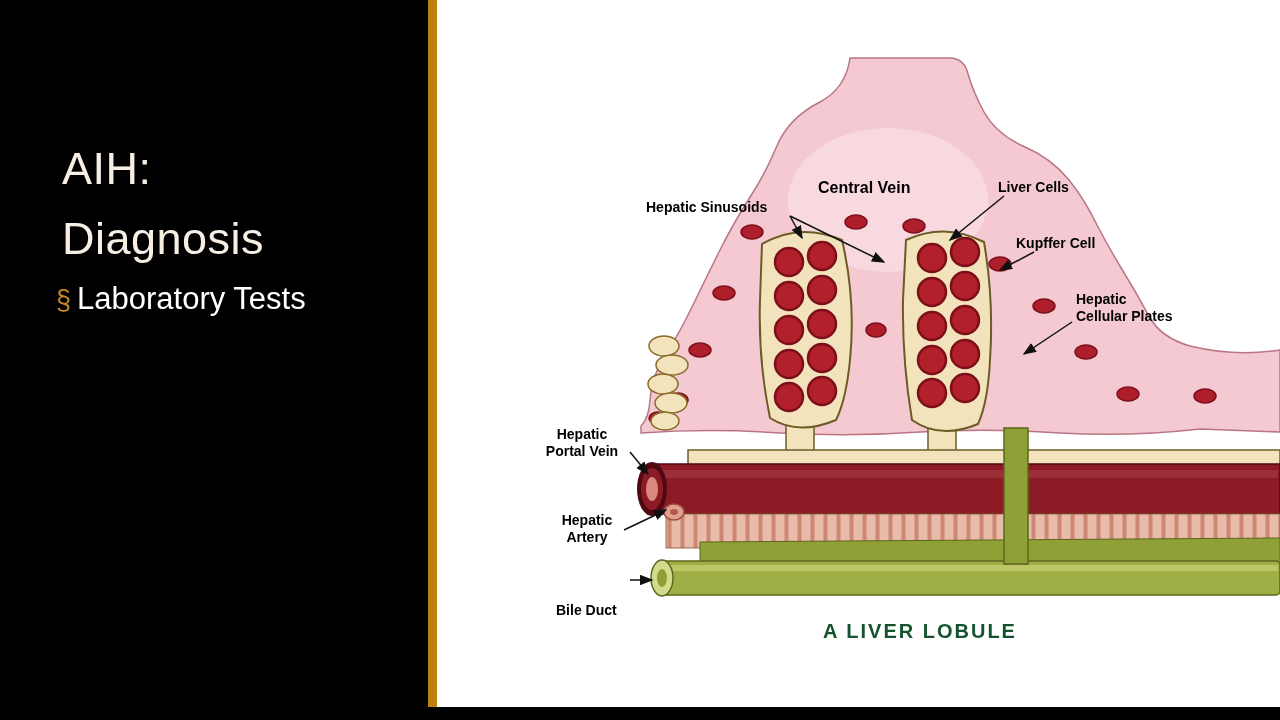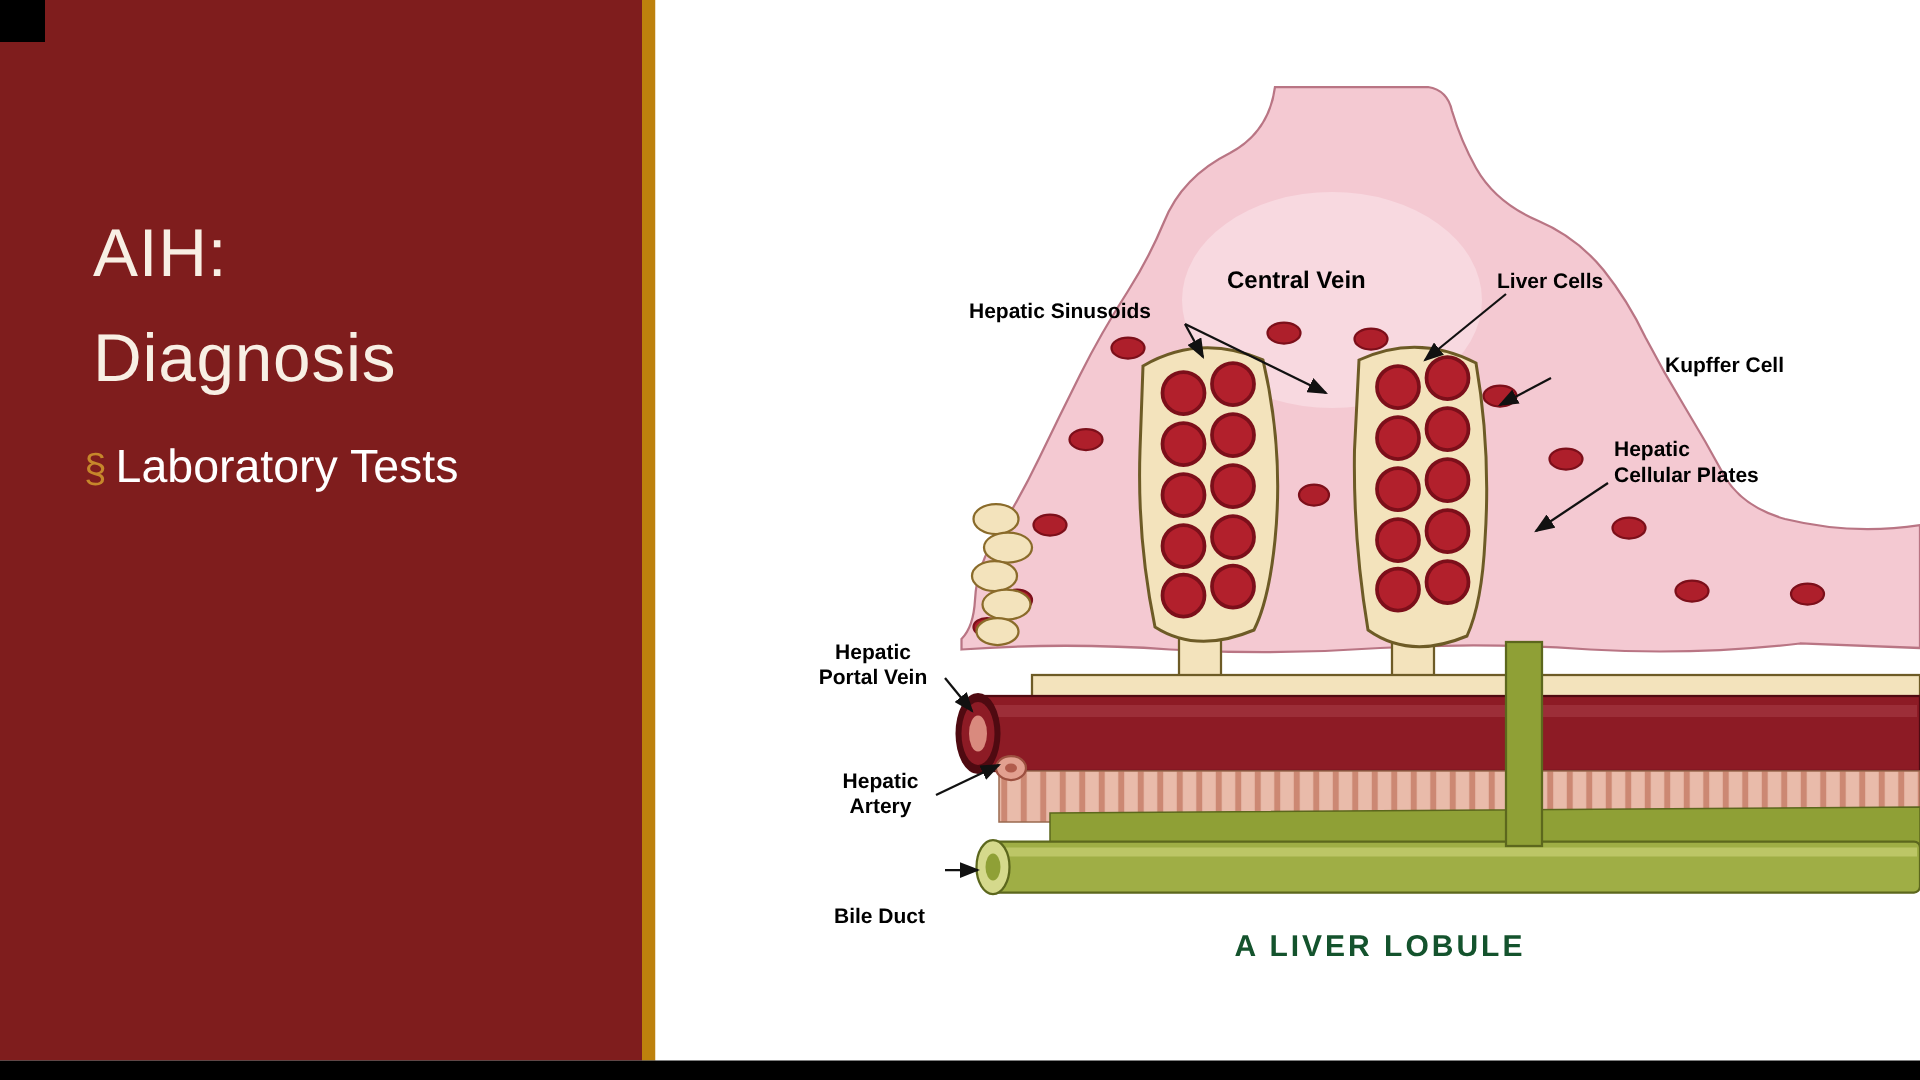--- a/index.html
+++ b/index.html
@@ -1,29 +1,29 @@
 <!DOCTYPE html>
 <html><head>
 <meta charset="utf-8">
 <style>
   html,body{margin:0;padding:0;background:#000;}
   .stage{position:relative;width:1280px;height:720px;overflow:hidden;background:#fff;
          font-family:"Liberation Sans",sans-serif;}
   
-  .left-panel{position:absolute;left:0;top:0;width:428px;height:707px;background:#7f1d1d;}
+  .left-panel{position:absolute;left:0;top:0;width:428px;height:707px;background:#000000;}
   .corner-block{position:absolute;left:0;top:0;width:30px;height:28px;background:#000;}
   .divider{position:absolute;left:428px;top:0;width:9px;height:707px;background:#BD810D;}
   .right-panel{position:absolute;left:437px;top:0;width:843px;height:707px;background:#fff;}
   .bottom-bar{position:absolute;left:0;top:707px;width:1280px;height:13px;background:#000;}
 
   .title{position:absolute;left:62px;top:134px;margin:0;font-size:45px;font-weight:400;
          color:#F8EFE4;line-height:70px;letter-spacing:.5px;}
   .title span{display:block;}
   .bullets{position:absolute;left:56px;top:282px;margin:0;padding:0;list-style:none;}
-  .bullets li{margin:12px 0 31px 0;font-size:31px;line-height:34px;color:#FFFFFF;}
+  .bullets li{margin:0 0 31px 0;font-size:31px;line-height:34px;color:#FFFFFF;}
   .bullets .marker{color:#C6872B;font-size:27px;margin-right:6px;}
 
   
   .diagram-svg{position:absolute;left:0;top:0;z-index:2;}
   .dlabel{position:absolute;z-index:3;font-size:14px;font-weight:bold;color:#000000;line-height:17px;}
   .dlabel.two{white-space:pre-line;}
   .dlabel.cv{font-size:16px;}
   .dlabel.center{text-align:center;}
   .caption{position:absolute;left:770px;top:620px;width:300px;z-index:3;text-align:center;
            font-size:20px;font-weight:bold;letter-spacing:2px;color:#14532d;}
@@ -155,21 +155,21 @@
       <path d="M 1034,252 L 1000,270" marker-end="url(#ah)"></path>
       <path d="M 1072,322 L 1024,354" marker-end="url(#ah)"></path>
       <path d="M 630,452 L 648,474" marker-end="url(#ah)"></path>
       <path d="M 624,530 L 666,510" marker-end="url(#ah)"></path>
       <path d="M 630,580 L 652,580" marker-end="url(#ah)"></path>
     </g>
   </svg>
 
   <div class="dlabel cv" style="left:818px;top:179px;">Central Vein</div>
   <div class="dlabel" style="left:998px;top:179px;">Liver Cells</div>
-  <div class="dlabel" style="left:1070px;top:235px;padding-left:40px;">Kupffer Cell</div>
+  <div class="dlabel" style="left:976px;top:235px;padding-left:40px;">Kupffer Cell</div>
   <div class="dlabel" style="left:646px;top:199px;">Hepatic Sinusoids</div>
   <div class="dlabel two" style="left:1076px;top:291px;">Hepatic
 Cellular Plates</div>
   <div class="dlabel two center" style="left:536px;top:426px;width:92px;">Hepatic
 Portal Vein</div>
   <div class="dlabel two center" style="left:546px;top:512px;width:82px;">Hepatic
 Artery</div>
   <div class="dlabel" style="left:556px;top:602px;">Bile Duct</div>
   <div class="caption">A LIVER LOBULE</div>
 

